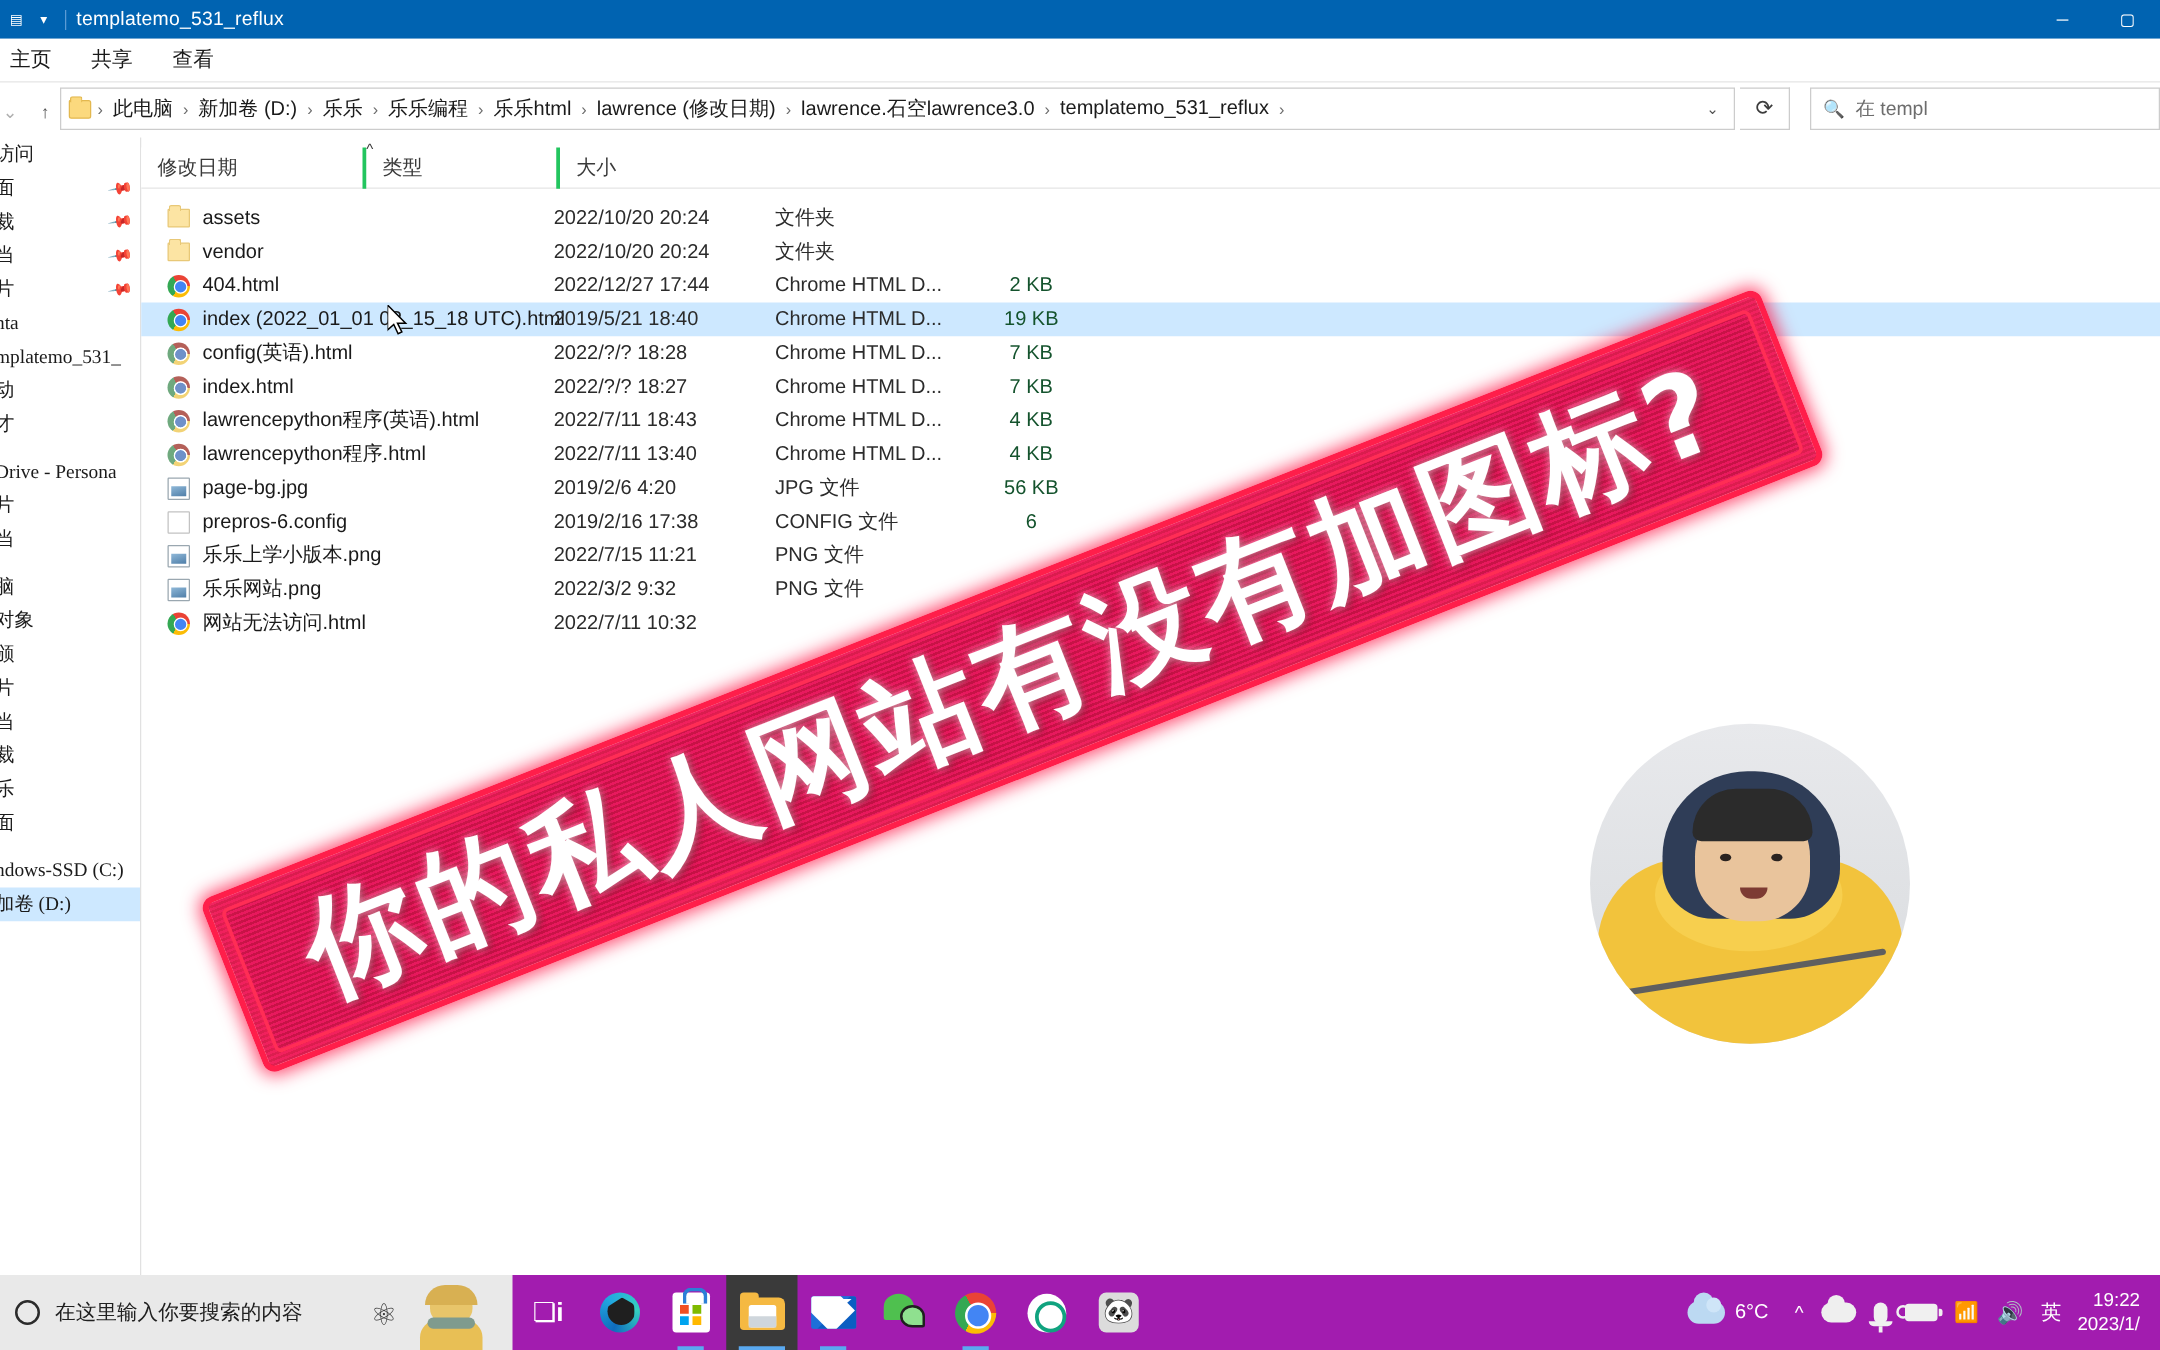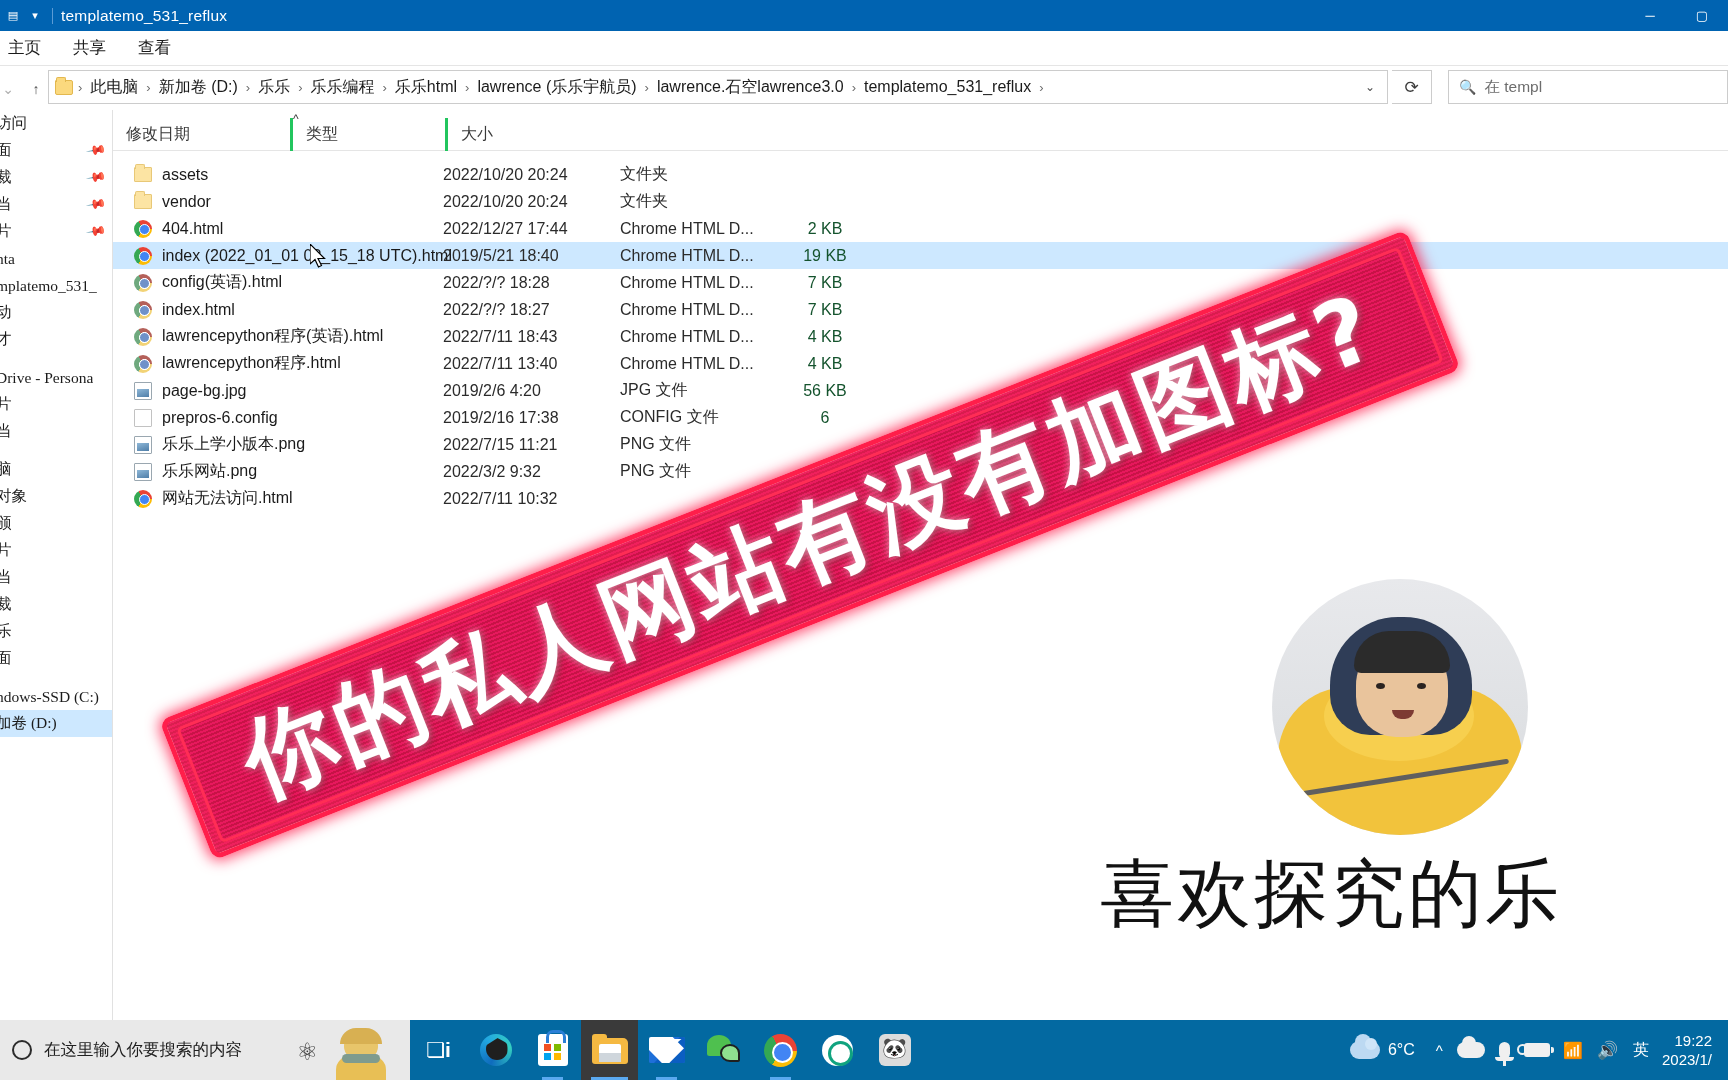--- a/index.html
+++ b/index.html
@@ -240,21 +240,21 @@
   
   .caption {
     position:absolute; left:1100px; top:845px; z-index:22;
     font-family:"DejaVu Serif", serif; font-size:74px; color:#111111;
     white-space:nowrap; letter-spacing:3px;
   }
 
   
   .taskbar {
     position:absolute; left:0; bottom:0; width:1728px; height:60px;
-    background:#0369a1; display:flex; align-items:center; z-index:60;
+    background:#a21caf; display:flex; align-items:center; z-index:60;
   }
   .tb-search {
     width:410px; height:60px; background:#e9e9e9; display:flex; align-items:center;
     padding-left:12px; gap:12px; position:relative;
   }
   .tb-search .circ {
     width:20px; height:20px; border:2px solid #2b2b2b; border-radius:50%; flex:0 0 auto;
   }
   .tb-search .ph { font-size:16.5px; color:#202020; white-space:nowrap; }
   .tb-atom { position:absolute; right:92px; top:18px; font-size:24px; color:#3a3a3a; }
@@ -396,21 +396,21 @@
     <span class="crumb">此电脑</span>
     <span class="crumb-sep">›</span>
     <span class="crumb">新加卷 (D:)</span>
     <span class="crumb-sep">›</span>
     <span class="crumb">乐乐</span>
     <span class="crumb-sep">›</span>
     <span class="crumb">乐乐编程</span>
     <span class="crumb-sep">›</span>
     <span class="crumb">乐乐html</span>
     <span class="crumb-sep">›</span>
-    <span class="crumb">lawrence (乐乐宇航员)</span>
+    <span class="crumb">lawrence (修改日期)</span>
     <span class="crumb-sep">›</span>
     <span class="crumb">lawrence.石空lawrence3.0</span>
     <span class="crumb-sep">›</span>
     <span class="crumb">templatemo_531_reflux</span>
     <span class="crumb-sep">›</span>
     <span class="crumb-drop">⌄</span>
   </div>
 
   <div class="refresh-btn">⟳</div>
 
@@ -644,21 +644,20 @@
     <div class="av-coat2"></div>
     <div class="av-hood"></div>
     <div class="av-face"></div>
     <div class="av-hair"></div>
     <div class="av-eye l"></div>
     <div class="av-eye r"></div>
     <div class="av-mouth"></div>
     <div class="av-strap"></div>
   </div>
 
-  <div class="caption">喜欢探究的乐</div>
 
   <div class="taskbar">
     <div class="tb-search">
       <div class="circ"></div>
       <div class="ph">在这里输入你要搜索的内容</div>
       <div class="tb-atom">⚛</div>
       <div class="tb-chr">
         <div class="chr-body"></div>
           <div class="chr-head"></div>
           <div class="chr-hair"></div>

